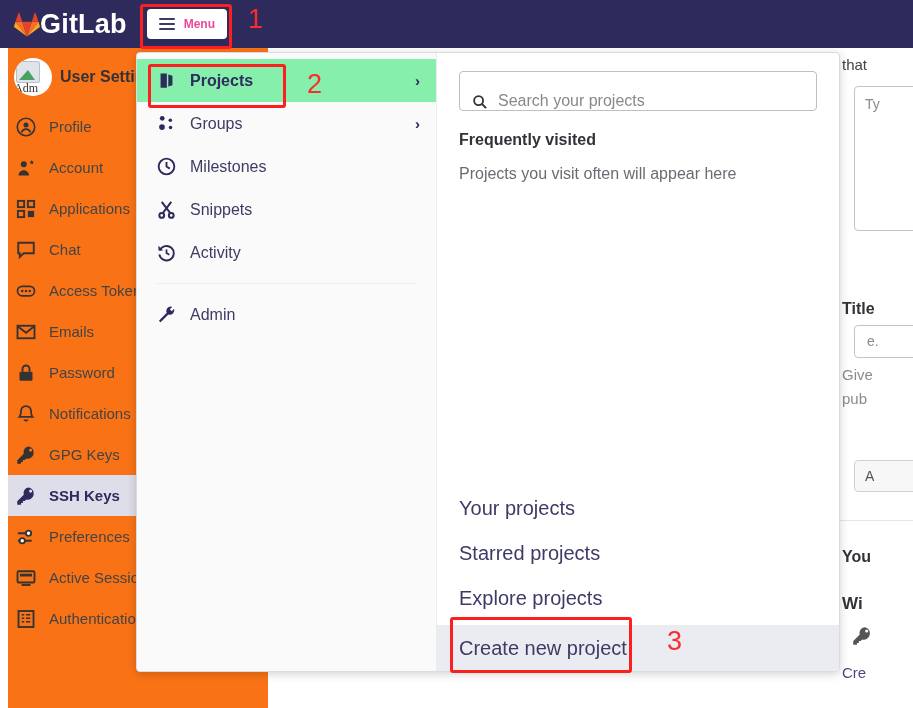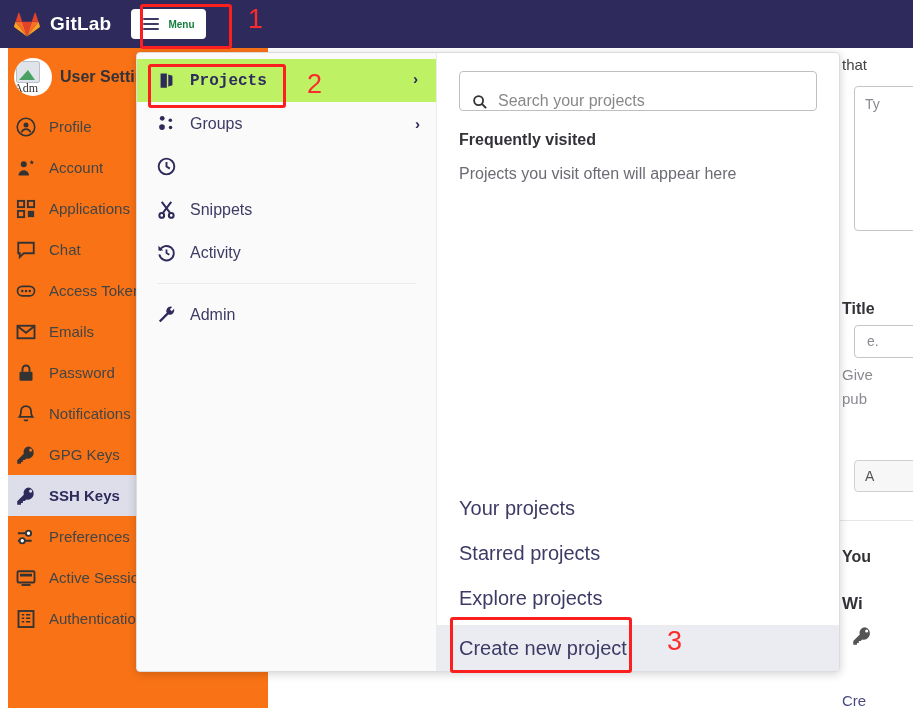--- a/index.html
+++ b/index.html
@@ -16,33 +16,33 @@
   .navbar {
     position: absolute; top: 0; left: 0;
     width: 913px; height: 48px;
     background: #2e2a5b;
     display: flex; align-items: center;
     z-index: 30;
   }
   .brand { display: flex; align-items: center; margin-left: 14px; }
   .tanuki { width: 26px; height: 25px; }
   .brand-name {
-    color: #ffffff; font-size: 19px; font-weight: 600;
-    margin-left: 10px; letter-spacing: .2px;
+    color: #ffffff; font-size: 27px; font-weight: 600;
+    letter-spacing: .2px;
   }
   .menu-btn-wrap { position: relative; margin-left: 20px; }
   .menu-btn {
     background: #ffffff; border-radius: 4px;
     height: 30px; padding: 0 12px;
     display: flex; align-items: center; gap: 9px;
     cursor: pointer;
   }
   .burger { display: flex; flex-direction: column; gap: 3px; }
   .burger span { display: block; width: 16px; height: 2px; background: #3d3b65; border-radius: 1px; }
-  .menu-label { color: #15803d; font-size: 10px; font-weight: 600; }
+  .menu-label { color: #ec4899; font-size: 12px; font-weight: 600; }
   .hl-box {
     position: absolute; border: 3px solid #fb1f1f;
     border-radius: 3px; pointer-events: none; z-index: 40;
   }
   .anno {
     position: absolute; color: #fb2c2c;
     font-size: 27px; font-family: "Liberation Sans", sans-serif;
     z-index: 41; pointer-events: none; line-height: 1;
   }
 
@@ -111,21 +111,21 @@
     padding-top: 6px; box-sizing: border-box;
     position: relative;
   }
   .dd-row {
     display: flex; align-items: center;
     height: 43px; padding: 0 16px 0 20px;
     color: #3d3b65; font-size: 16px; cursor: pointer;
     box-sizing: border-box;
   }
   .dd-row .lbl { margin-left: 14px; flex: 1; }
-  .dd-row.sel { background: #bef264; font-family: Liberation Mono, monospace; }
+  .dd-row.sel { background: #86efac; }
   .dd-row.sel .lbl { font-weight: 700; color: #2f2c5e; }
   .chev { color: #2e2a5b; font-size: 15px; font-weight: 700; }
   .dd-sep { height: 1px; background: #ececec; margin: 9px 20px 9px 20px; }
 
   .dd-right { flex: 1; display: flex; flex-direction: column; position: relative; }
   .search-wrap { padding: 18px 22px 0 22px; }
   .search-box {
     height: 40px; border: 1px solid #bfbfbf; border-radius: 4px;
     display: flex; align-items: flex-end; padding: 0 12px;
     background: #fff; box-sizing: border-box;
@@ -185,21 +185,21 @@
     </div>
     <div class="pr-txt muted" style="left:4px; top:318px;">Give</div>
     <div class="pr-txt muted" style="left:4px; top:342px;">pub</div>
     <div class="pr-btn" style="left:16px; top:412px; width:90px; height:32px;">A</div>
     <div class="pr-hr" style="left:0px; top:472px; width:80px;"></div>
     <div class="pr-txt bold" style="left:4px; top:500px; font-size:16px;">You</div>
     <div class="pr-txt bold" style="left:4px; top:546px; font-size:17px;">Wi</div>
     <svg style="position:absolute; left:14px; top:578px;" width="20" height="20" viewBox="0 0 16 16">
       <path fill="#555" d="M10.5 1a4.5 4.5 0 0 0-4.3 5.84L1 12.04V15h3v-1.5h1.5V12H7l1.16-1.16A4.5 4.5 0 1 0 10.5 1zm1.25 4.25a1.25 1.25 0 1 1 0-2.5 1.25 1.25 0 0 1 0 2.5z"></path>
     </svg>
-    <div class="pr-txt lnk" style="left:4px; top:644px;">Cre</div>
+    <div class="pr-txt lnk" style="left:4px; top:616px;">Cre</div>
   </div>
 
   <div class="sidebar">
     <div class="side-user">
       <div class="avatar-broken">
         <div class="ph"></div>
         <div class="alt">Adm</div>
       </div>
       <div class="side-user-title">User Settings</div>
     </div>
@@ -320,20 +320,21 @@
             <circle cx="11.4" cy="11.4" r="1.5" fill="#2e2a5b"></circle>
           </svg>
         <span class="lbl">Groups</span>
         <span class="chev">›</span>
       </div>
       <div class="dd-row">
         <svg width="19" height="19" viewBox="0 0 16 16">
             <circle cx="8" cy="8" r="6.6" fill="none" stroke="#2e2a5b" stroke-width="1.6"></circle>
             <path d="M8 4.2V8l2.8 1.8" stroke="#2e2a5b" stroke-width="1.6" fill="none"></path>
           </svg>
+        <span class="lbl">Milestones</span>
         <span class="chev"></span>
       </div>
       <div class="dd-row">
         <svg width="19" height="19" viewBox="0 0 16 16">
             <path d="M4 1.6l7 9.2M12 1.6l-7 9.2" stroke="#2e2a5b" stroke-width="1.7" fill="none"></path>
             <circle cx="4" cy="13" r="2" fill="none" stroke="#2e2a5b" stroke-width="1.7"></circle>
             <circle cx="12" cy="13" r="2" fill="none" stroke="#2e2a5b" stroke-width="1.7"></circle>
           </svg>
         <span class="lbl">Snippets</span>
         <span class="chev"></span>

